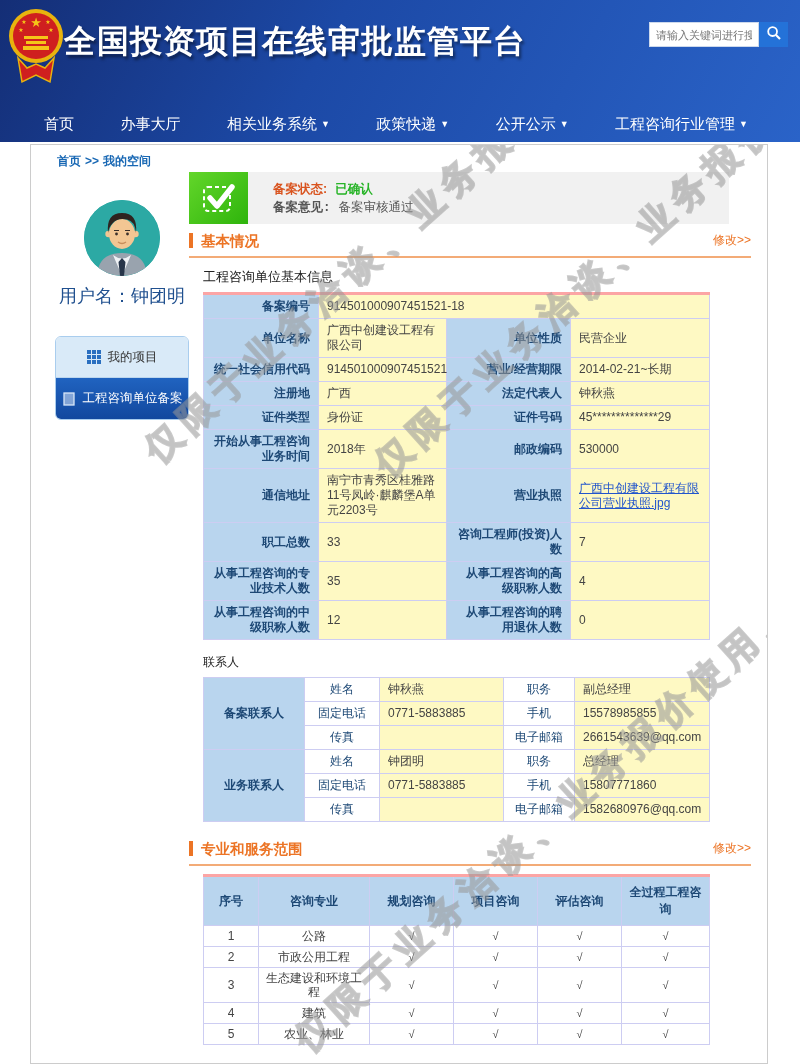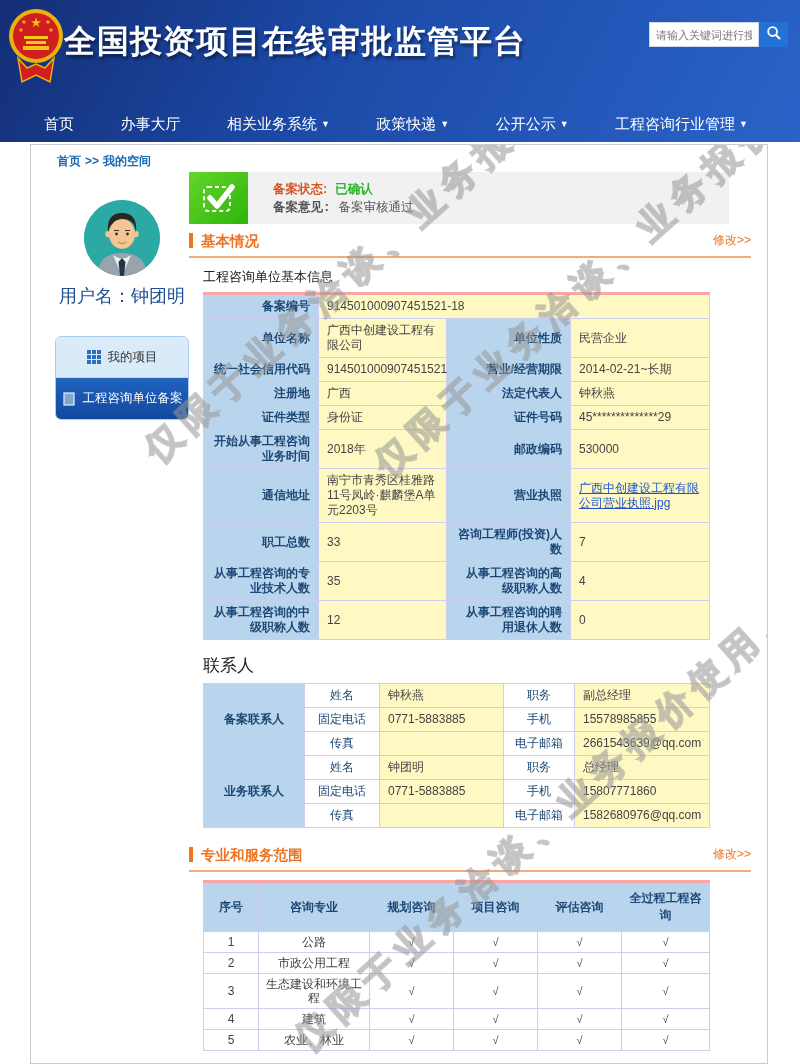--- a/index.html
+++ b/index.html
@@ -61,21 +61,21 @@
 
   .section-head { margin-top:8px; border-bottom:2px solid #f3ab77; padding-bottom:5px;
     overflow:hidden; }
   .section-head.svc { margin-top:18px; }
   .sec-bar { display:inline-block; width:4px; height:15px; background:#ec7425;
     vertical-align:-2px; margin-right:8px; }
   .sec-title { color:#ec7425; font-weight:bold; font-size:14.5px; }
   .modify-link { float:right; color:#ec7425; font-size:12px; cursor:pointer; }
 
   .subtitle { margin:10px 0 6px 14px; font-size:13px; color:#222; }
-  .contact-title { margin:14px 0 6px 14px; font-size:17px; color:#222; }
+  .contact-title { margin:14px 0 6px 14px; font-size:12px; color:#222; }
 
   table { border-collapse:collapse; margin-left:14px; table-layout:fixed; }
   .info-table, .svc-table { border-top:3px solid #fca5a5;padding-left:44px; }
   .info-table { width:506px; }
   td, th { border:1px solid #cdcdf2; font-size:12px; }
   .info-table td { padding:4px 8px; line-height:15px; }
   td.lbl { background:#b9d5ee; color:#1d4875; font-weight:bold; text-align:right; }
   td.val { background:#fef9c3; color:#444; text-align:left; }
   .link { color:#2255cc; text-decoration:underline; cursor:pointer; }
 

